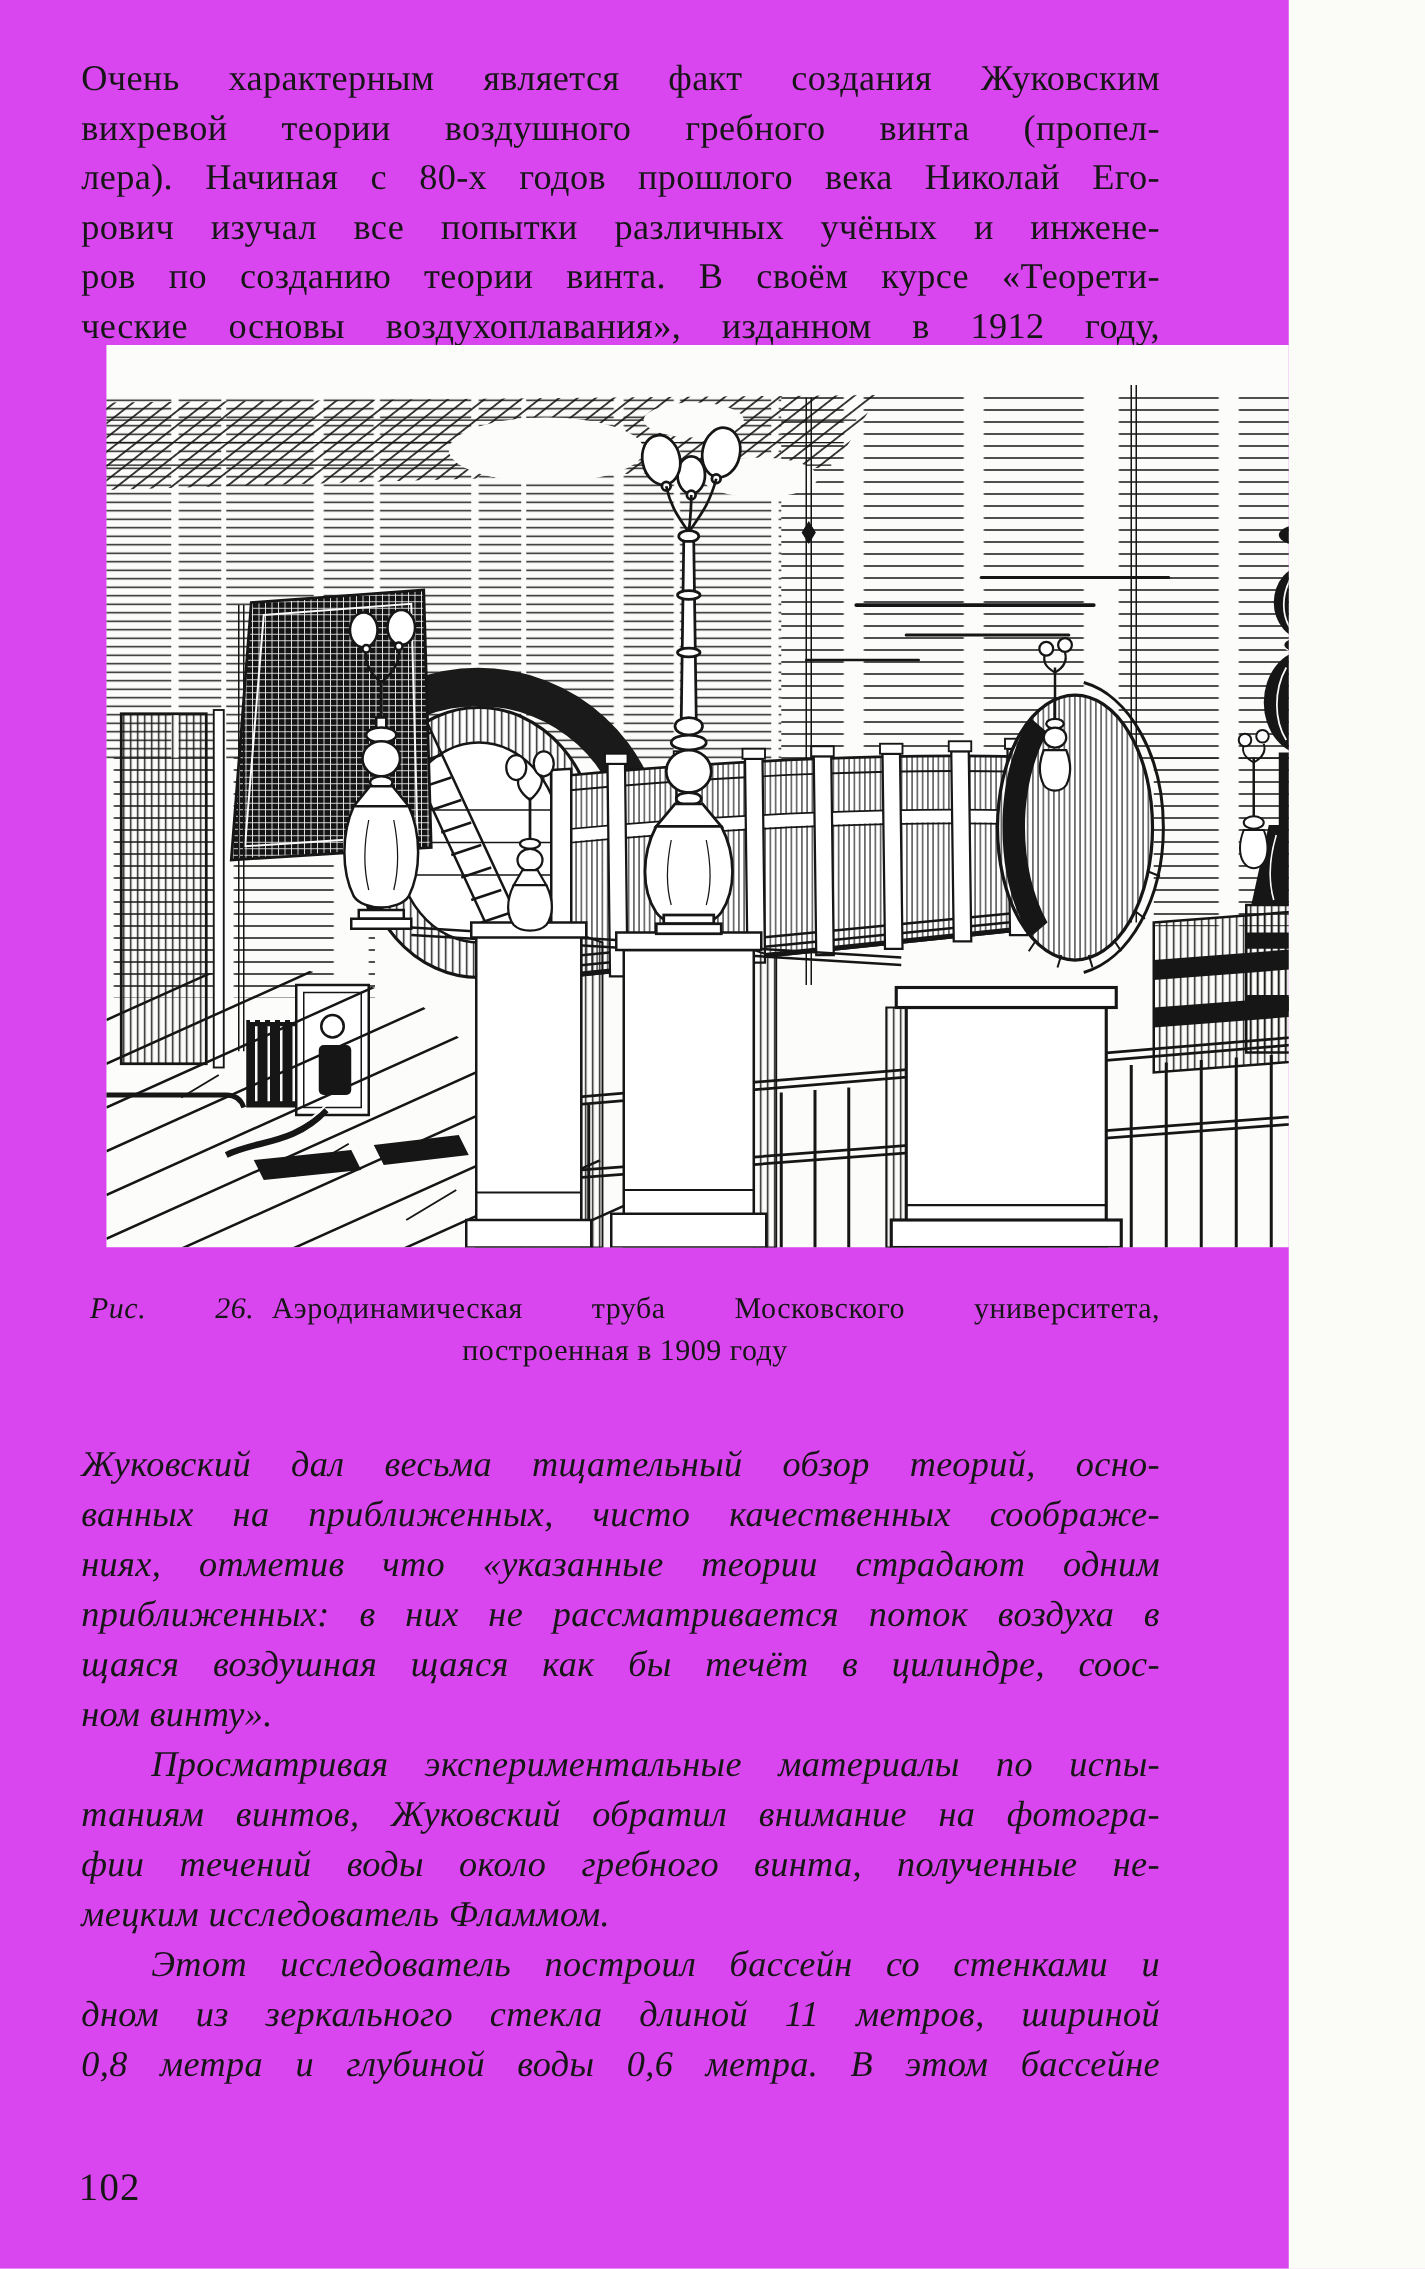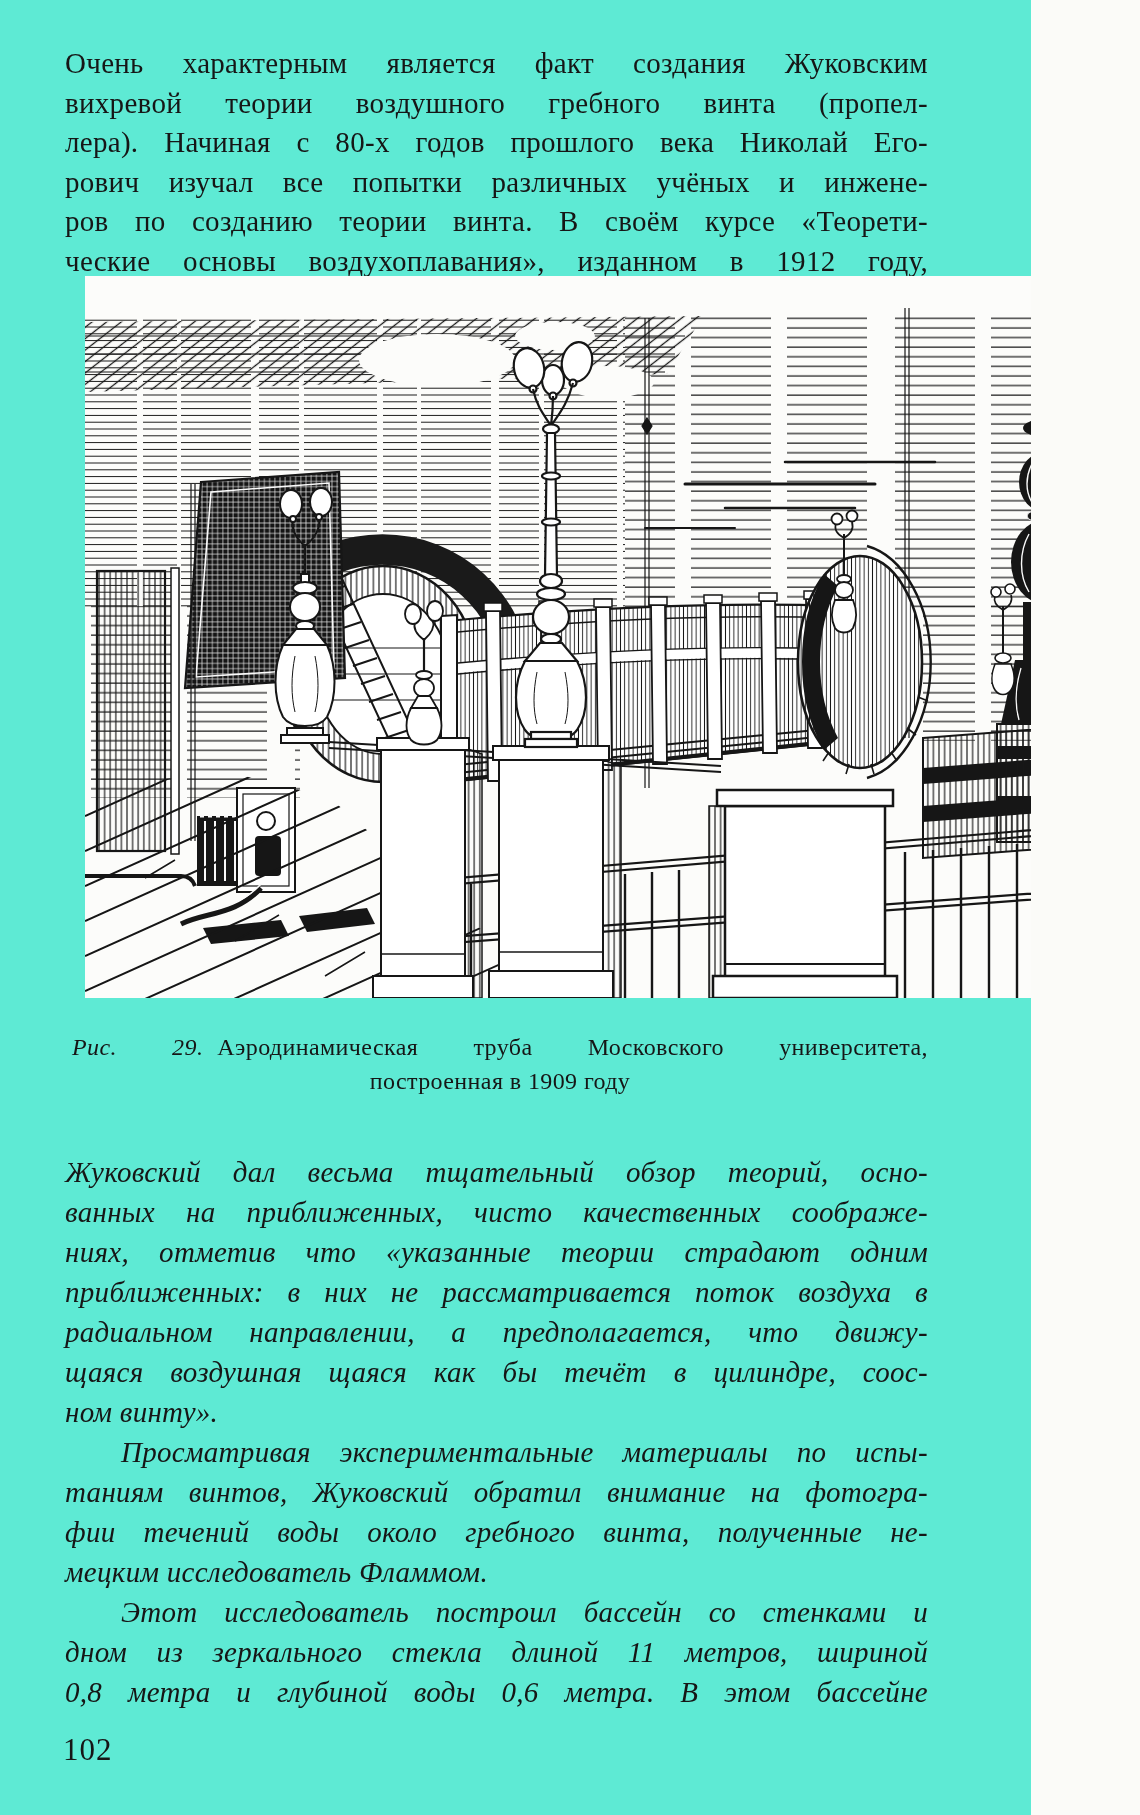--- a/index.html
+++ b/index.html
@@ -1,16 +1,16 @@
 <!DOCTYPE html>
 <html><head>
 <meta charset="utf-8">
 <style>
   html,body{margin:0;padding:0;background:#fbfbf8;}
-  .page{position:relative;width:1031px;height:1815px;background:#5eead4;color:#161616;
+  .page{position:relative;width:1031px;height:1815px;background:#d946ef;color:#161616;
         font-family:"Liberation Serif","DejaVu Serif",serif;overflow:hidden;}
   .col{position:absolute;}
   .intro{left:65px;top:44px;width:863px;font-size:29px;line-height:39.5px;letter-spacing:.3px;}
   .bodytext{left:65px;top:1152px;width:863px;font-size:29px;line-height:40px;letter-spacing:.3px;font-style:italic;}
   .line{white-space:normal;}
   .just{text-align:justify;text-align-last:justify;text-justify:inter-word;}
   .left{text-align:left;text-align-last:left;}
   .indent{padding-left:56px;}
   .figurebox{left:85px;top:276px;width:1020px;height:722px;}
   .figurebox svg{display:block;width:100%;height:100%;}
@@ -320,30 +320,29 @@
       <polygon points="455,367 477,367 492,385 440,385"></polygon>
       <path d="M440,385 C428,408 428,436 440,454 C450,468 482,468 492,454 C504,436 504,408 492,385 Z"></path>
       <path d="M452,396 C448,416 448,434 452,448 M480,396 C484,416 484,434 480,448" fill="none" stroke-width="1"></path>
       <rect x="446" y="456" width="40" height="7"></rect>
       <rect x="440" y="463" width="52" height="8"></rect>
     </g>
   </svg>
   </div>
 
   <div class="col caption">
-    <div class="cap1"><span class="cap-label">Рис. 29.</span><span>Аэродинамическая труба Московского университета,</span></div>
+    <div class="cap1"><span class="cap-label">Рис. 26.</span><span>Аэродинамическая труба Московского университета,</span></div>
     <div class="cap2">построенная в 1909 году</div>
   </div>
 
   <div class="col bodytext">
     <div class="line just">Жуковский дал весьма тщательный обзор теорий, осно-</div>
     <div class="line just">ванных на приближенных, чисто качественных соображе-</div>
     <div class="line just">ниях, отметив что «указанные теории страдают одним</div>
     <div class="line just">приближенных: в них не рассматривается поток воздуха в</div>
-    <div class="line just">радиальном направлении, а предполагается, что движу-</div>
     <div class="line just">щаяся воздушная щаяся как бы течёт в цилиндре, соос-</div>
     <div class="line left">ном винту».</div>
     <div class="line just indent">Просматривая экспериментальные материалы по испы-</div>
     <div class="line just">таниям винтов, Жуковский обратил внимание на фотогра-</div>
     <div class="line just">фии течений воды около гребного винта, полученные не-</div>
     <div class="line left">мецким исследователь Фламмом.</div>
     <div class="line just indent">Этот исследователь построил бассейн со стенками и</div>
     <div class="line just">дном из зеркального стекла длиной 11 метров, шириной</div>
     <div class="line just">0,8 метра и глубиной воды 0,6 метра. В этом бассейне</div>
   </div>

